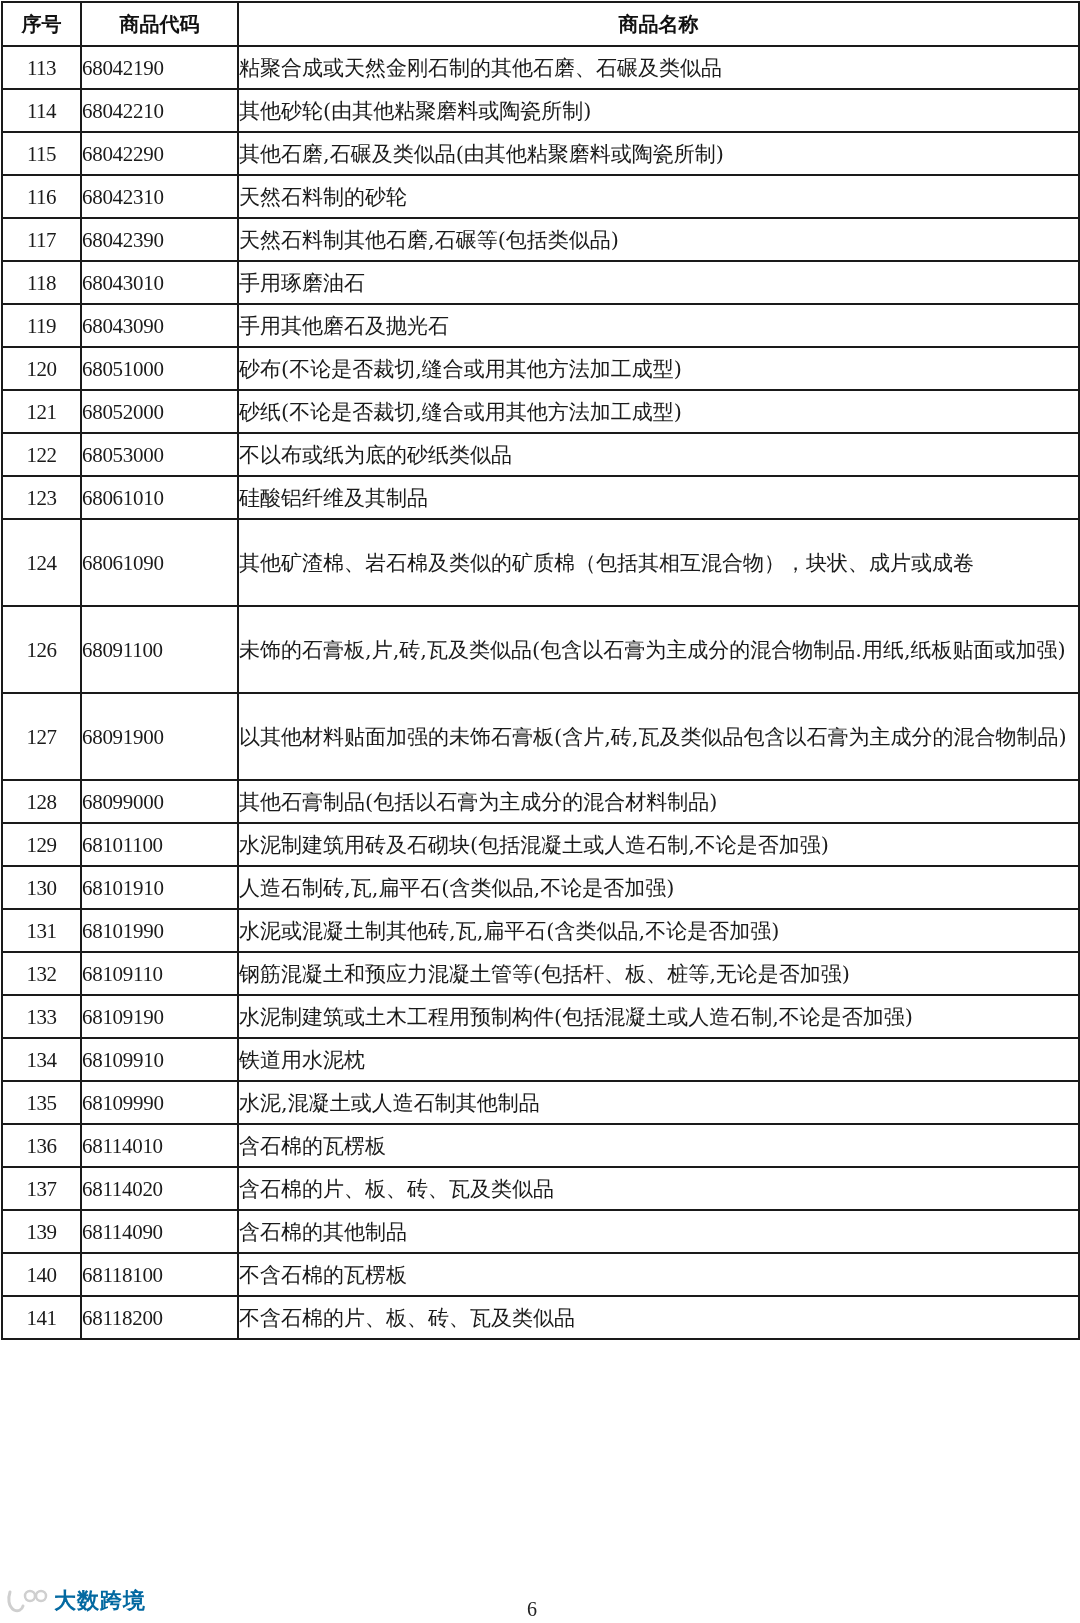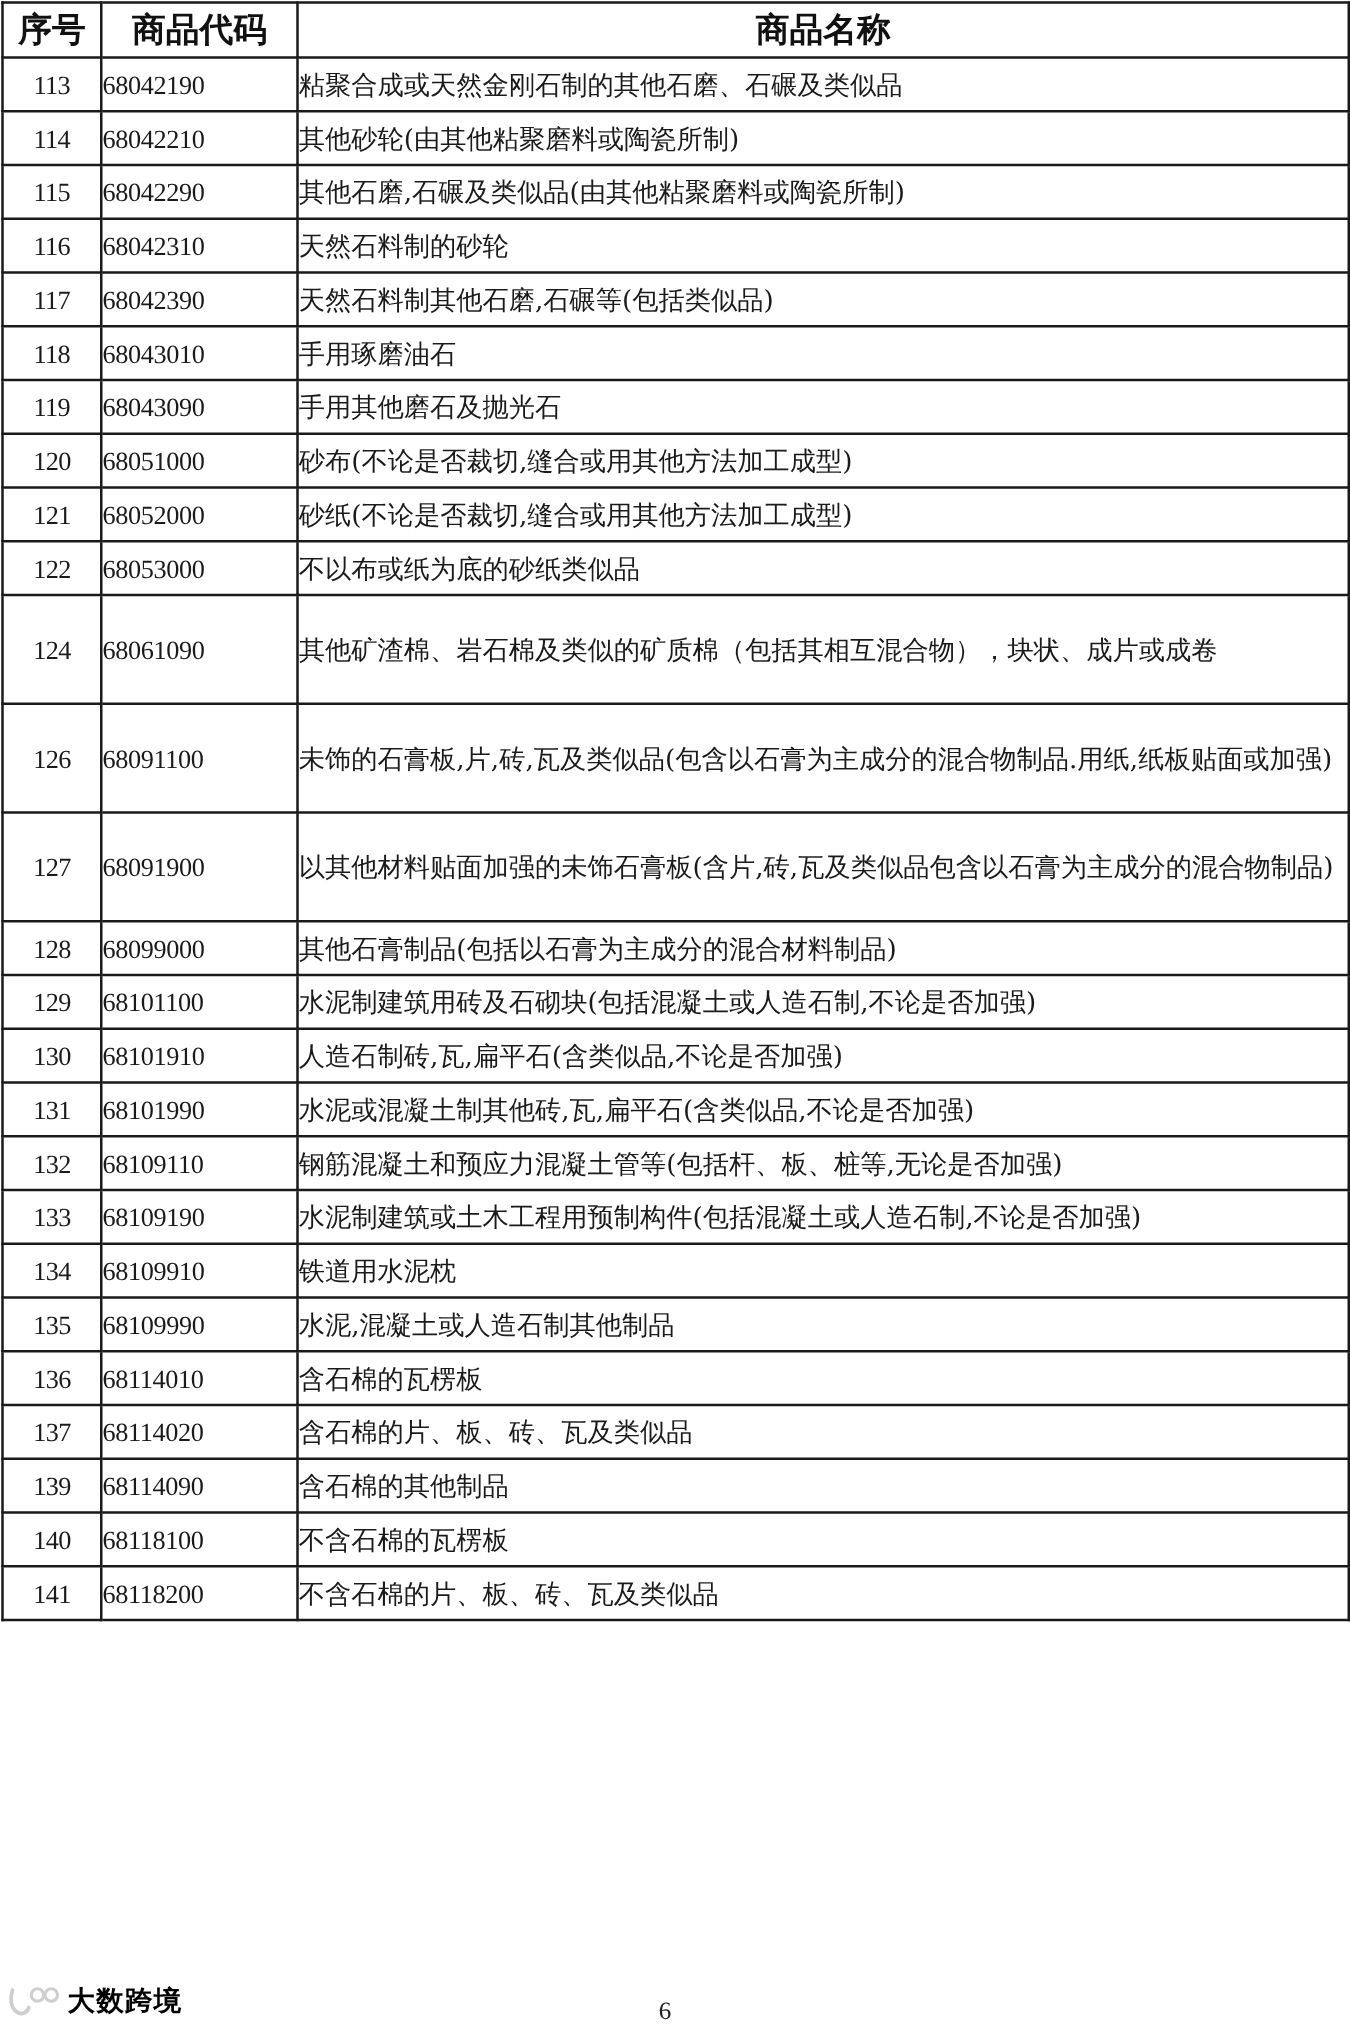--- a/index.html
+++ b/index.html
@@ -31,21 +31,21 @@
     }
     table.goods th, table.goods td {
       border: 2px solid #1a1a1a;
       padding: 0;
       vertical-align: middle;
     }
     table.goods th {
       height: 42px;
       font-family: "DejaVu Sans", "Liberation Sans", sans-serif;
       font-weight: bold;
-      font-size: 27px;
+      font-size: 20px;
       text-align: center;
       color: #111;
     }
     col.c-no { width: 79px; }
     col.c-code { width: 157px; }
     col.c-name { width: 841px; }
 
     table.goods td {
       font-size: 21px;
       line-height: 30px;
@@ -75,21 +75,21 @@
       word-break: break-all;
     }
 
     .watermark {
       position: absolute;
       left: 6px;
       top: 1586px;
       display: flex;
       align-items: center;
       gap: 6px;
-      color: #000000;
+      color: #0369a1;
       font-family: "DejaVu Sans", "Liberation Sans", sans-serif;
       font-size: 22px;
       font-weight: bold;
       letter-spacing: 1px;
     }
     .watermark .logo {
       width: 42px;
       height: 26px;
       position: relative;
     }
@@ -163,20 +163,25 @@
       <tr class="r1">
         <td class="no">121</td>
         <td class="code">68052000</td>
         <td class="name">砂纸(不论是否裁切,缝合或用其他方法加工成型)</td>
       </tr>
       <tr class="r1">
         <td class="no">122</td>
         <td class="code">68053000</td>
         <td class="name">不以布或纸为底的砂纸类似品</td>
       </tr>
+      <tr class="r1">
+        <td class="no">123</td>
+        <td class="code">68061010</td>
+        <td class="name">硅酸铝纤维及其制品</td>
+      </tr>
       <tr class="r2">
         <td class="no">124</td>
         <td class="code">68061090</td>
         <td class="name">其他矿渣棉、岩石棉及类似的矿质棉（包括其相互混合物），块状、成片或成卷</td>
       </tr>
       <tr class="r2">
         <td class="no">126</td>
         <td class="code">68091100</td>
         <td class="name">未饰的石膏板,片,砖,瓦及类似品(包含以石膏为主成分的混合物制品.用纸,纸板贴面或加强)</td>
       </tr>

